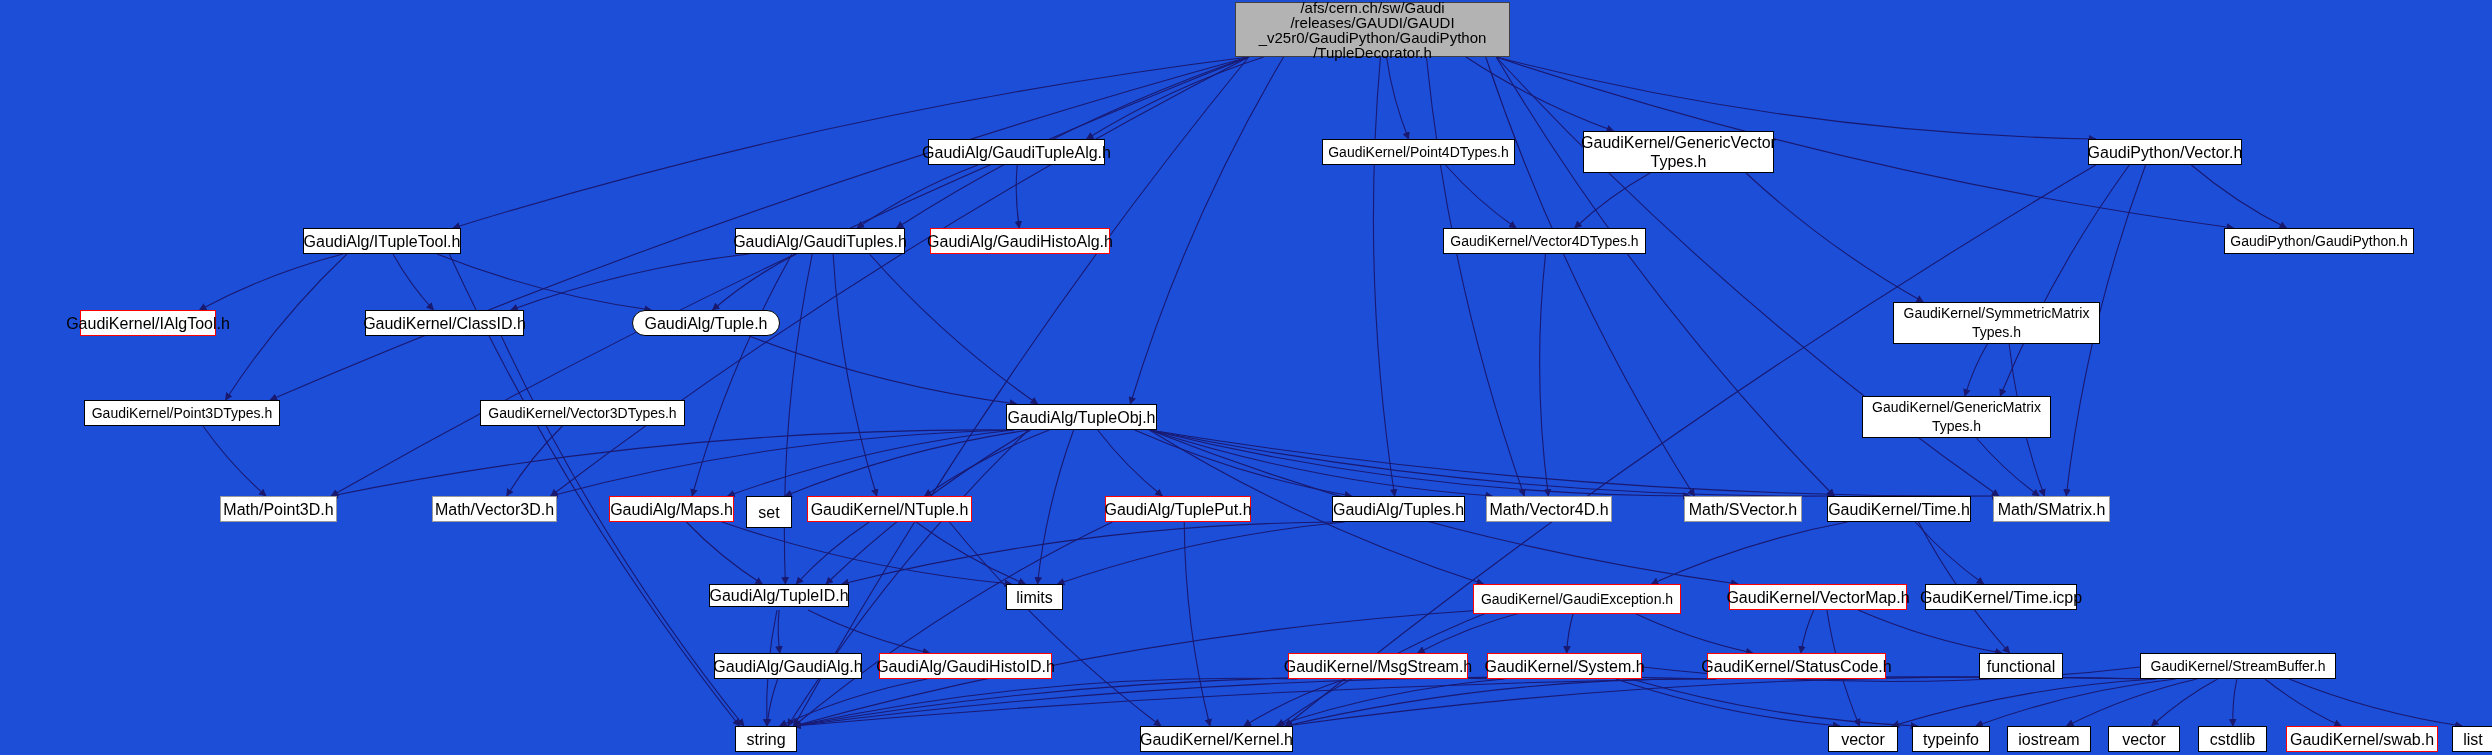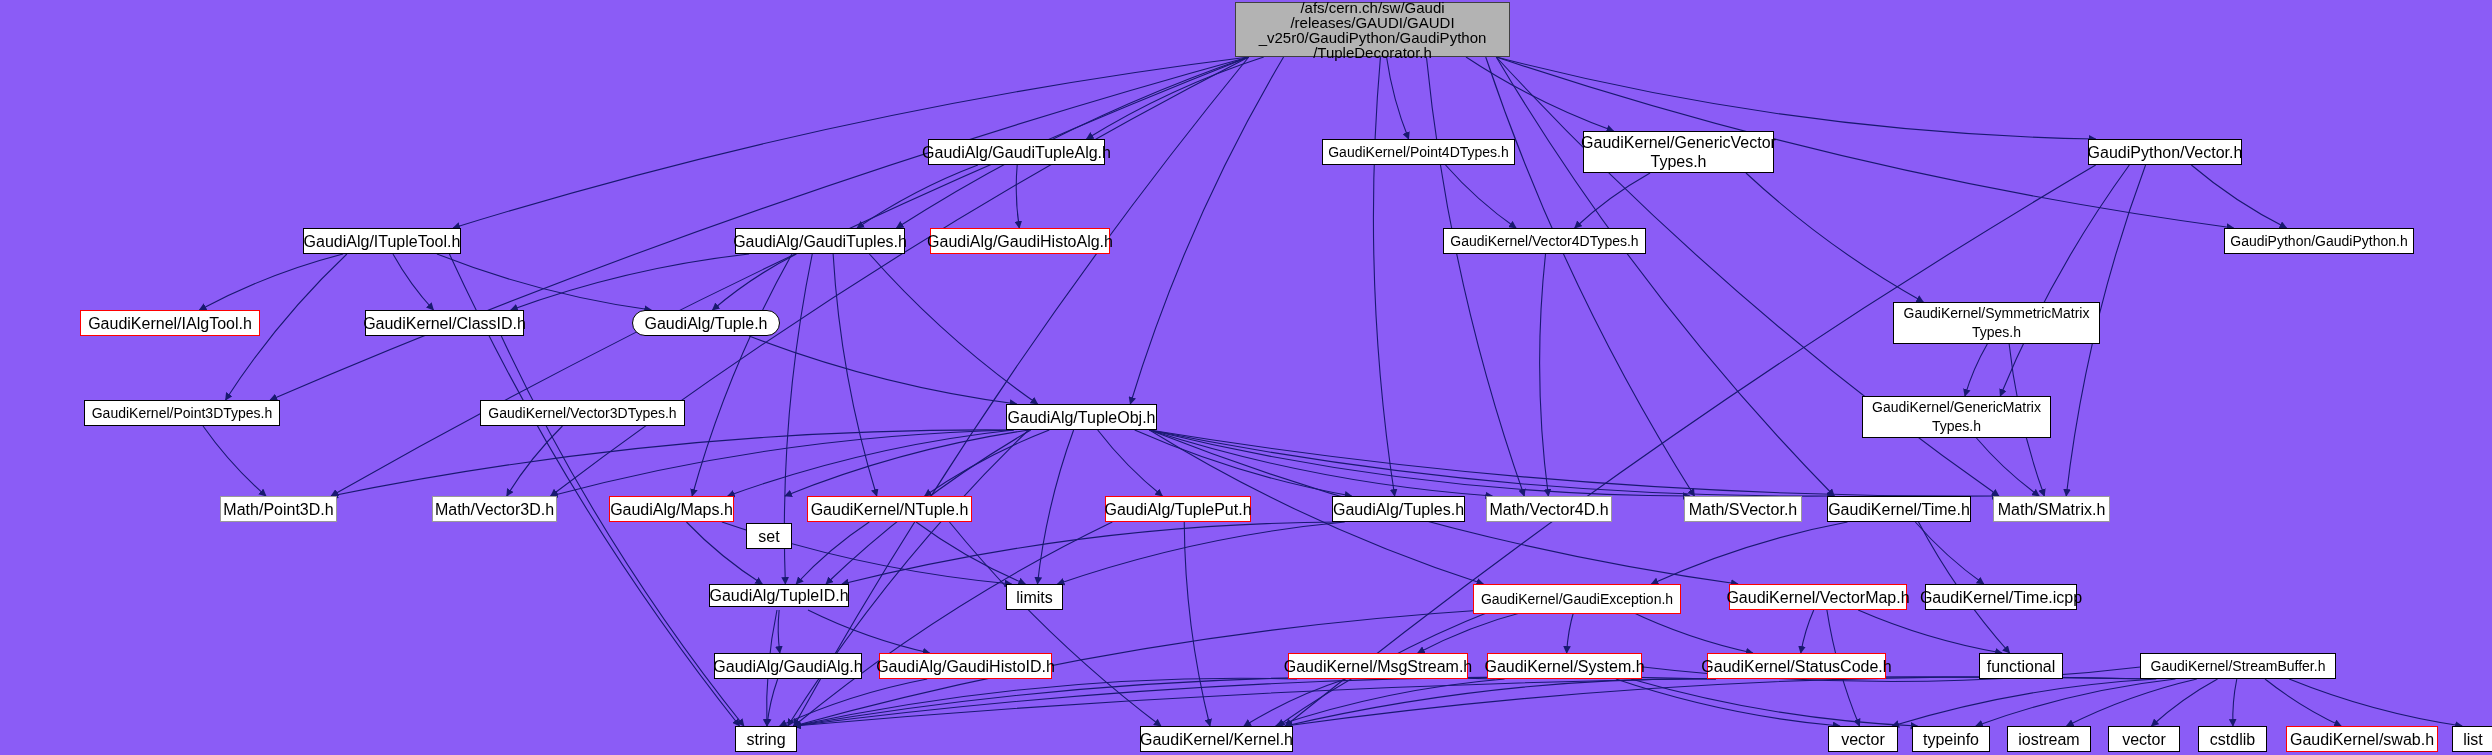--- a/index.html
+++ b/index.html
@@ -4,21 +4,21 @@
 <style>
   html, body {
     margin: 0;
     padding: 0;
     background: #ffffff;
   }
   #graph {
     position: relative;
     width: 2492px;
     height: 755px;
-    background: #8b5cf6;
+    background: #1d4ed8;
     font-family: "Liberation Sans", sans-serif;
     overflow: hidden;
   }
   #edges {
     position: absolute;
     left: 0;
     top: 0;
     width: 2492px;
     height: 755px;
     pointer-events: none;
@@ -175,34 +175,34 @@
       <div class="node" style="left: 928px; top: 139px; width: 177px; height: 26px;">GaudiAlg/GaudiTupleAlg.h</div>
       <div class="node" style="left: 1322px; top: 139px; width: 193px; height: 26px; font-size: 14px;">GaudiKernel/Point4DTypes.h</div>
       <div class="node" style="left: 1583px; top: 131px; width: 191px; height: 42px; font-size: 16px;">GaudiKernel/GenericVector
 Types.h</div>
       <div class="node" style="left: 2088px; top: 139px; width: 154px; height: 26px;">GaudiPython/Vector.h</div>
       <div class="node" style="left: 303px; top: 228px; width: 158px; height: 26px;">GaudiAlg/ITupleTool.h</div>
       <div class="node" style="left: 735px; top: 228px; width: 170px; height: 26px;">GaudiAlg/GaudiTuples.h</div>
       <div class="node red" style="left: 930px; top: 228px; width: 180px; height: 26px;">GaudiAlg/GaudiHistoAlg.h</div>
       <div class="node" style="left: 1443px; top: 228px; width: 203px; height: 26px; font-size: 14px;">GaudiKernel/Vector4DTypes.h</div>
       <div class="node" style="left: 2224px; top: 228px; width: 190px; height: 26px; font-size: 14px;">GaudiPython/GaudiPython.h</div>
-      <div class="node red" style="left: 80px; top: 310px; width: 180px; height: 26px;">GaudiKernel/IAlgTool.h</div>
+      <div class="node red" style="left: 80px; top: 310px; width: 136px; height: 26px;">GaudiKernel/IAlgTool.h</div>
       <div class="node" style="left: 365px; top: 310px; width: 159px; height: 26px;">GaudiKernel/ClassID.h</div>
       <div class="node" style="left: 632px; top: 310px; width: 148px; height: 26px; border-radius: 13px;">GaudiAlg/Tuple.h</div>
       <div class="node" style="left: 1893px; top: 302px; width: 207px; height: 42px; font-size: 14px;">GaudiKernel/SymmetricMatrix
 Types.h</div>
       <div class="node" style="left: 84px; top: 400px; width: 196px; height: 26px; font-size: 14px;">GaudiKernel/Point3DTypes.h</div>
       <div class="node" style="left: 480px; top: 400px; width: 205px; height: 26px; font-size: 14px;">GaudiKernel/Vector3DTypes.h</div>
       <div class="node" style="left: 1006px; top: 404px; width: 151px; height: 26px;">GaudiAlg/TupleObj.h</div>
       <div class="node" style="left: 1862px; top: 396px; width: 189px; height: 42px; font-size: 14px;">GaudiKernel/GenericMatrix
 Types.h</div>
       <div class="node gray" style="left: 220px; top: 496px; width: 117px; height: 26px;">Math/Point3D.h</div>
       <div class="node gray" style="left: 432px; top: 496px; width: 125px; height: 26px;">Math/Vector3D.h</div>
       <div class="node red" style="left: 609px; top: 496px; width: 125px; height: 26px;">GaudiAlg/Maps.h</div>
-      <div class="node" style="left: 746px; top: 496px; width: 46px; height: 26px; margin-top: 27px;">set</div>
+      <div class="node" style="left: 746px; top: 496px; width: 46px; height: 32px;">set</div>
       <div class="node red" style="left: 807px; top: 496px; width: 165px; height: 26px;">GaudiKernel/NTuple.h</div>
       <div class="node red" style="left: 1105px; top: 496px; width: 146px; height: 26px;">GaudiAlg/TuplePut.h</div>
       <div class="node" style="left: 1332px; top: 496px; width: 133px; height: 26px;">GaudiAlg/Tuples.h</div>
       <div class="node gray" style="left: 1486px; top: 496px; width: 126px; height: 26px;">Math/Vector4D.h</div>
       <div class="node gray" style="left: 1684px; top: 496px; width: 118px; height: 26px;">Math/SVector.h</div>
       <div class="node" style="left: 1827px; top: 496px; width: 144px; height: 26px;">GaudiKernel/Time.h</div>
       <div class="node gray" style="left: 1993px; top: 496px; width: 117px; height: 26px;">Math/SMatrix.h</div>
       <div class="node" style="left: 709px; top: 584px; width: 140px; height: 23px;">GaudiAlg/TupleID.h</div>
       <div class="node" style="left: 1006px; top: 584px; width: 57px; height: 26px;">limits</div>
       <div class="node red" style="left: 1473px; top: 584px; width: 208px; height: 30px; font-size: 14px;">GaudiKernel/GaudiException.h</div>

